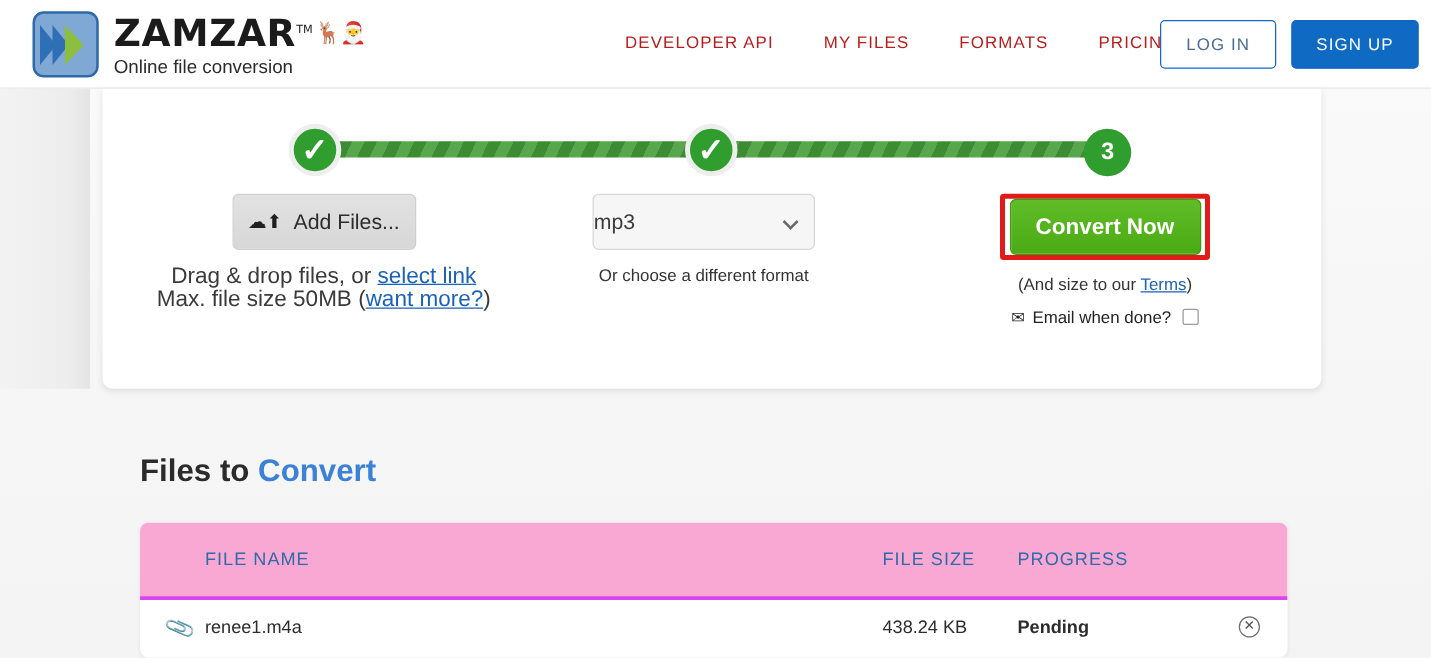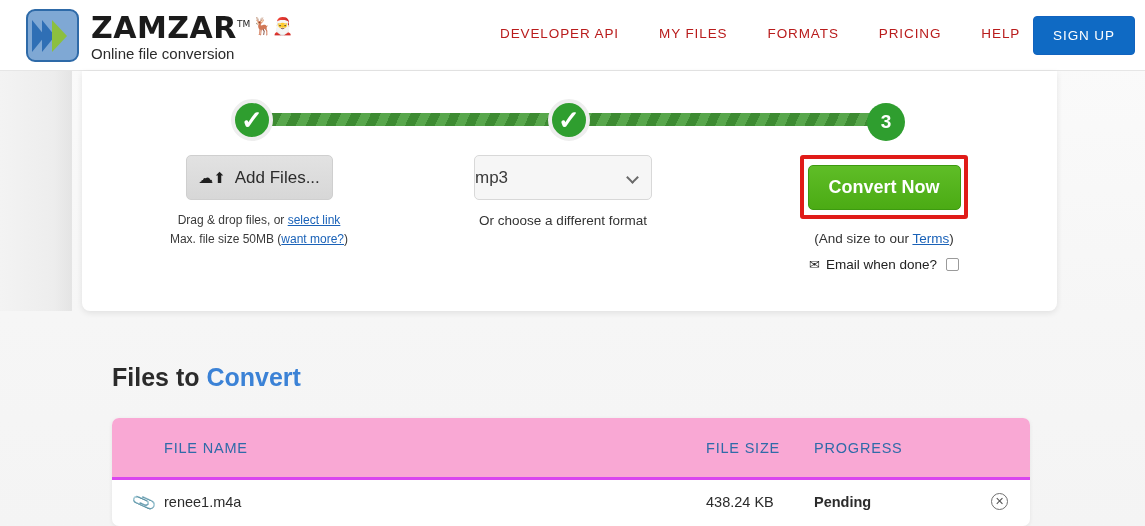--- a/index.html
+++ b/index.html
@@ -111,40 +111,40 @@
   .col-3 { left: 652px; width: 300px; }
 
   .add-files {
     width: 147px; height: 45px; margin: 0 auto;
     background: linear-gradient(180deg,#e2e2e2 0%,#d7d7d7 100%);
     border: 1px solid #cfcfcf; border-radius: 5px;
     display: flex; align-items: center; justify-content: center; gap: 9px;
     font-size: 17px; color: #2c2c2c; cursor: pointer;
   }
   .cloud-ico { font-size: 15px; line-height: 15px; color: #1f1f1f; }
-  .hint { font-size: 12px; color: #3a3a3a; margin-top: 11px; line-height: 19px; }
+  .hint { font-size: 18px; color: #3a3a3a; margin-top: 11px; line-height: 19px; }
   .hint a { color: #1a62b8; text-decoration: underline; cursor: pointer; }
 
   .format-select {
     width: 178px; height: 45px; margin: 0 auto;
     background: #f6f6f6; border: 1px solid #d8d8d8; border-radius: 5px;
     position: relative;
     display: flex; align-items: center; justify-content: flex-start;
     font-size: 17px; color: #3b3b3b; cursor: pointer;
   }
   .caret {
     position: absolute; right: 14px; top: 17px;
     width: 9px; height: 9px;
     border-right: 2px solid #6a6a6a; border-bottom: 2px solid #6a6a6a;
     transform: rotate(45deg);
   }
   .sub { font-size: 13.5px; color: #333; margin-top: 13px; }
 
   .convert-wrap {
-    width: 168px; height: 64px; margin: 0 auto;
+    width: 168px; height: 53px; margin: 0 auto;
     border: 4px solid #e01b18; border-radius: 3px;
     display: flex; align-items: center; justify-content: center;
   }
   .convert-btn {
     width: 153px; height: 45px; border-radius: 5px;
     background: linear-gradient(180deg,#5fbd27 0%,#4bab14 100%);
     border: 1px solid #3d9a10;
     color: #ffffff; font-size: 18px; font-weight: bold;
     display: flex; align-items: center; justify-content: center; cursor: pointer;
   }
@@ -229,20 +229,21 @@
 
     <div id="nav">
       <a class="nav-item">DEVELOPER API</a>
       <a class="nav-item">MY FILES</a>
       <a class="nav-item">FORMATS</a>
       <a class="nav-item">PRICING</a>
       <a class="nav-item">HELP</a>
     </div>
 
     <div id="auth">
+      <div class="btn-login">LOG IN</div>
       <div class="btn-signup">SIGN UP</div>
     </div>
   </div>
 
   <div id="left-rail"></div>
 
   <div id="card">
 
     <div id="progress">
       <div class="track t1"></div>

